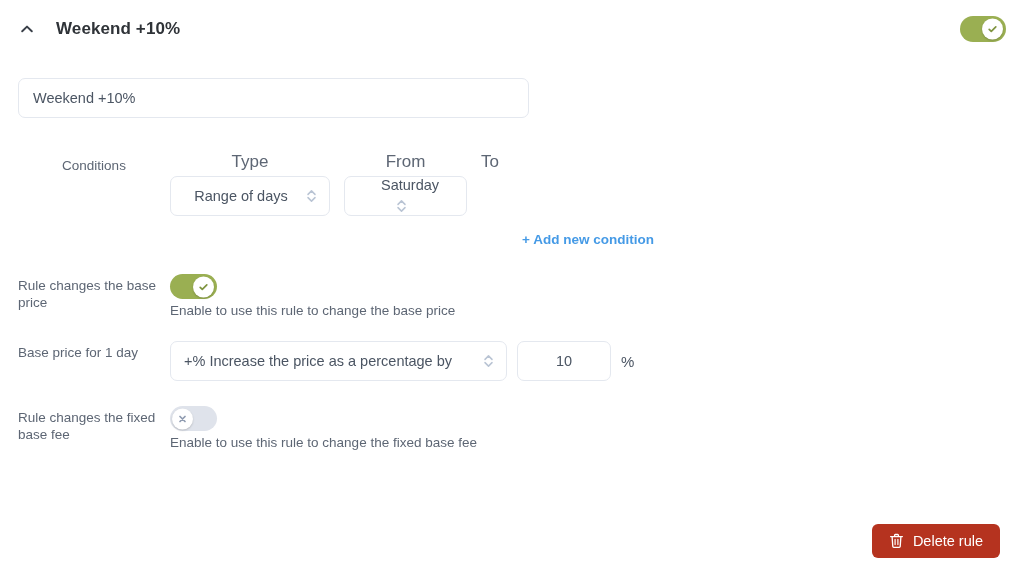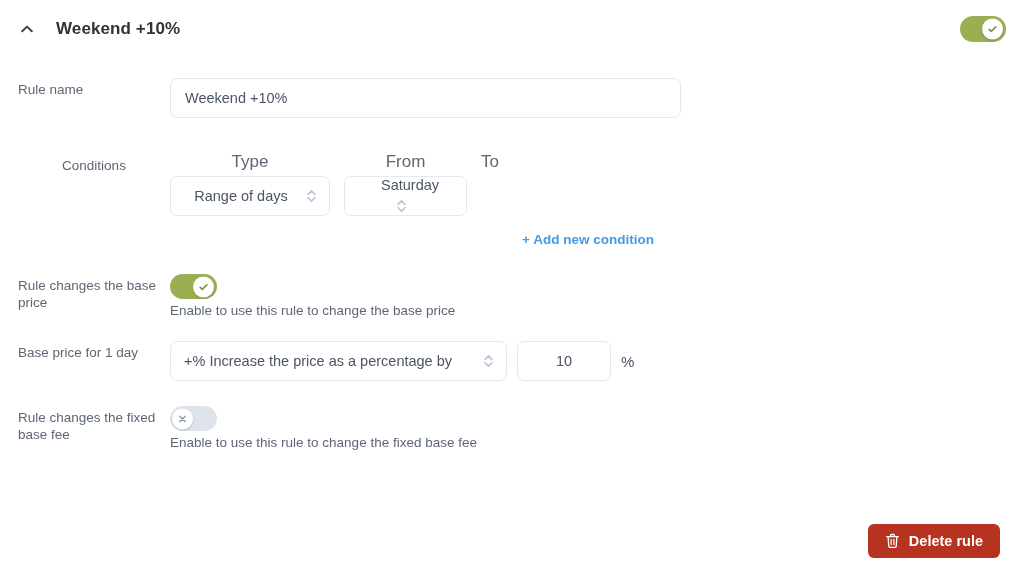--- a/index.html
+++ b/index.html
@@ -218,21 +218,21 @@
     align-items: center;
     gap: 9px;
     height: 34px;
     padding: 0 17px;
     background: #b5331f;
     border: none;
     border-radius: 6px;
     color: #ffffff;
     font-family: "Liberation Sans", sans-serif;
     font-size: 14.5px;
-    font-weight: 700;
+    font-weight: 400;
     cursor: pointer;
   }
   .delete-btn svg { display: block; }
 </style>
 </head>
 <body>
 
 <div class="panel">
 
   <div class="panel-header">
@@ -247,21 +247,20 @@
     <div class="toggle toggle-lg on" role="switch" aria-checked="true">
       <span class="knob">
         <svg width="13" height="13" viewBox="0 0 13 13" fill="none">
           <path d="M3.2 6.8 L5.3 8.9 L9.8 4.4" stroke="#7f9440" stroke-width="1.7" stroke-linecap="round" stroke-linejoin="round"></path>
         </svg>
       </span>
     </div>
   </div>
 
   <div class="row row-rule-name">
-    <div class="row-label">Rule name</div>
     <div class="row-body">
       <input class="text-input input-rule-name" type="text" value="Weekend +10%" style="">
     </div>
   </div>
 
   <div class="row row-conditions">
     <div class="row-label">Conditions</div>
     <div class="row-body">
 
       <div class="fields">

